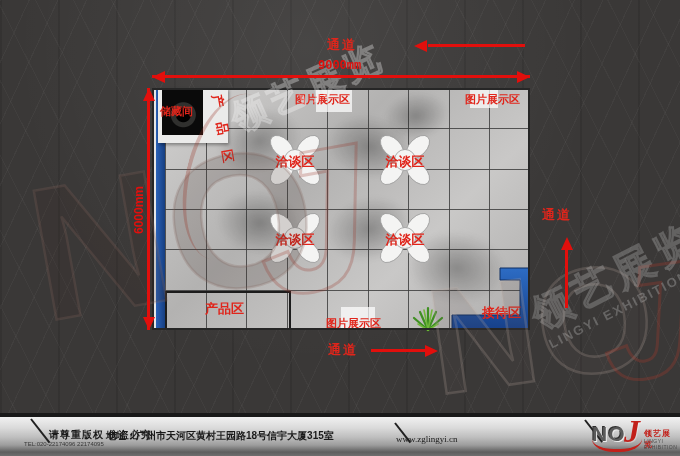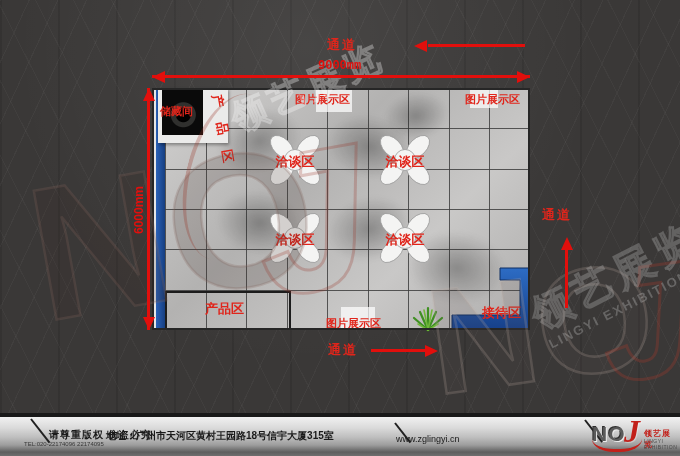--- a/index.html
+++ b/index.html
@@ -220,21 +220,21 @@
   <div class="footline"></div>
   <div class="footbar"></div>
 
   <div class="tick" style="left:30px;top:419px;height:30px;"></div>
   <div class="tick" style="left:394px;top:423px;height:25px;"></div>
   <div class="tick" style="left:584px;top:420px;height:28px;"></div>
 
   <div class="ftext" style="left:24px;top:428px;font-size:10px;font-weight:bold;letter-spacing:1px;margin-left:25px;">请尊重版权 仿盗必究</div>
   <div class="ftext" style="left:24px;top:441px;font-size:6px;color:#383838;">TEL:020-22174096 22174095</div>
   <div class="ftext" style="left:106px;top:429px;font-size:10px;font-weight:bold;">地址：广州市天河区黄村王园路18号信宇大厦315室</div>
-  <div class="ftext" style="left:396px;top:434px;font-size:9px;font-family:Liberation Sans, sans-serif;">www.zglingyi.cn</div>
+  <div class="ftext" style="left:396px;top:434px;font-size:9px;font-family:Liberation Serif, serif;">www.zglingyi.cn</div>
 
   <div class="abs" style="left:592px;top:422px;width:86px;height:30px;z-index:21;">
     <span class="logo-no">NO</span>
     <span class="logo-j">J</span>
     <span class="logo-arc"></span>
     <span class="brand-cn">领艺展览</span>
     <span class="brand-en">LINGYI EXHIBITION</span>
   </div>
 
 </div>

